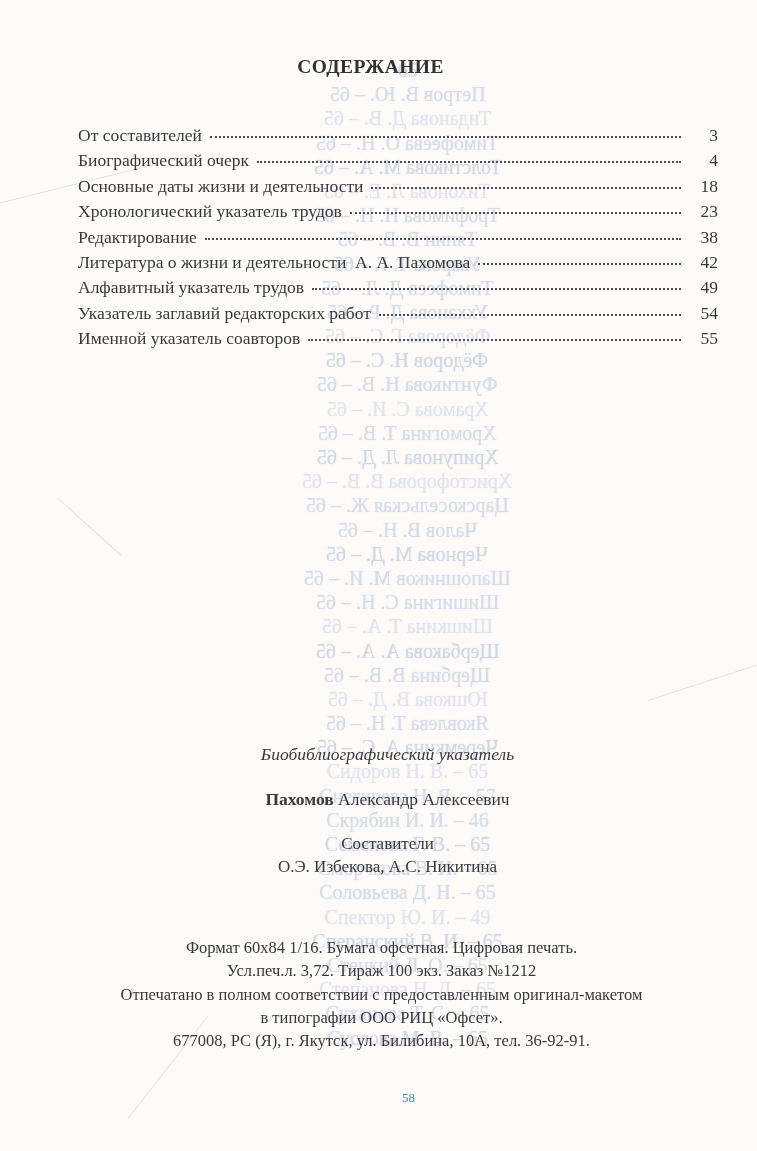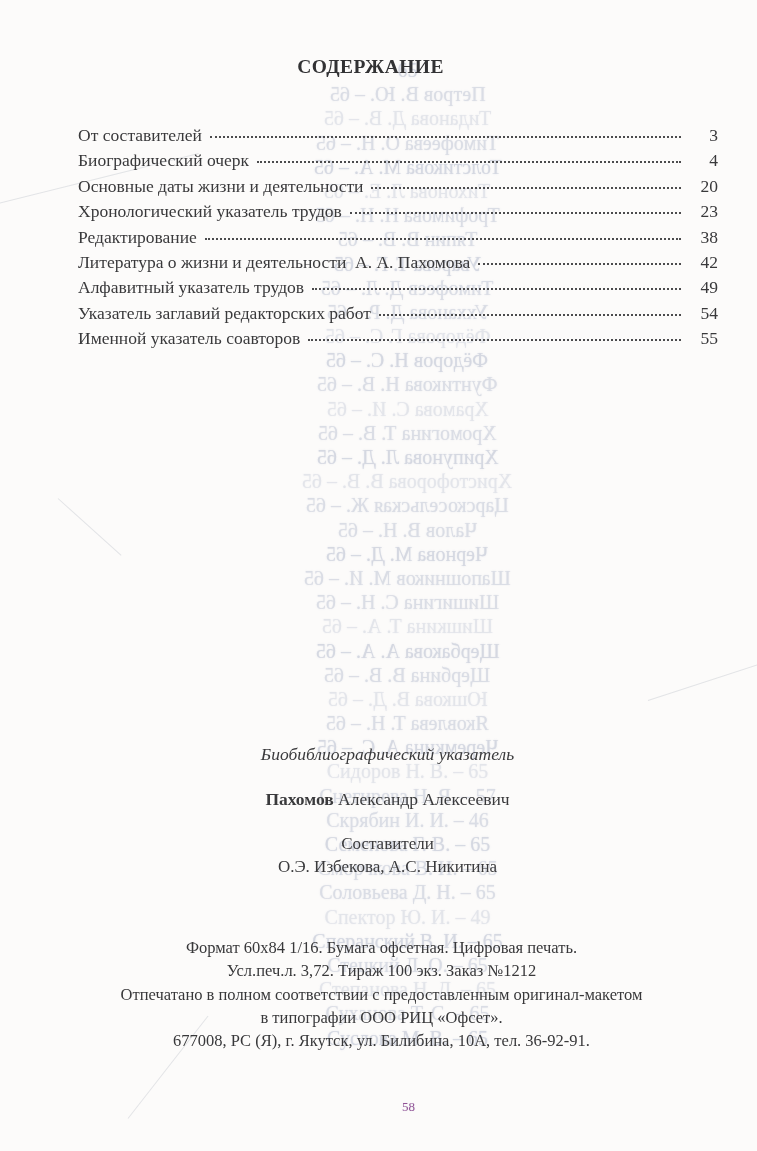--- a/index.html
+++ b/index.html
@@ -25,24 +25,23 @@
     opacity:.52;
     text-shadow:0 0 1.5px rgba(188,194,210,.85);
     padding-left:58px; 
     white-space:nowrap;
   }
   .ghost-line.mirrored span{display:inline-block;transform:scaleX(-1);}
   .ghost-line:nth-child(3n){opacity:.38;}
   .ghost-line:nth-child(4n+1){opacity:.6;}
   .ghost-pagenum{
     position:absolute;left:402px;top:1090px;
-    font-size:13px;color:#701a75;opacity:.75;
+    font-size:13px;color:#0f766e;opacity:.75;
     text-shadow:0 0 1px rgba(195,200,214,.8);
     z-index:0;
-    margin-top:9px;
   }
   
   .crease{position:absolute;height:1px;background:rgba(196,199,207,.45);z-index:0;transform-origin:left center;}
   .crease.c1{left:-10px;top:205px;width:215px;transform:rotate(-14deg);}
   .crease.c2{left:58px;top:498px;width:85px;transform:rotate(42deg);}
   .crease.c3{left:648px;top:700px;width:140px;transform:rotate(-18deg);}
   .crease.c4{left:128px;top:1118px;width:130px;transform:rotate(-52deg);}
   
   .content{position:absolute;left:0;top:0;width:100%;height:100%;z-index:1;}
   .doc-title{
@@ -144,21 +143,21 @@
         <span class="toc-page">3</span>
       </div>
       <div class="toc-row">
         <span class="toc-label">Биографический очерк</span>
         <span class="leader"></span>
         <span class="toc-page">4</span>
       </div>
       <div class="toc-row">
         <span class="toc-label">Основные даты жизни и деятельности</span>
         <span class="leader"></span>
-        <span class="toc-page">20</span>
+        <span class="toc-page">18</span>
       </div>
       <div class="toc-row">
         <span class="toc-label">Хронологический указатель трудов</span>
         <span class="leader"></span>
         <span class="toc-page">23</span>
       </div>
       <div class="toc-row">
         <span class="toc-label">Редактирование</span>
         <span class="leader"></span>
         <span class="toc-page">38</span>

